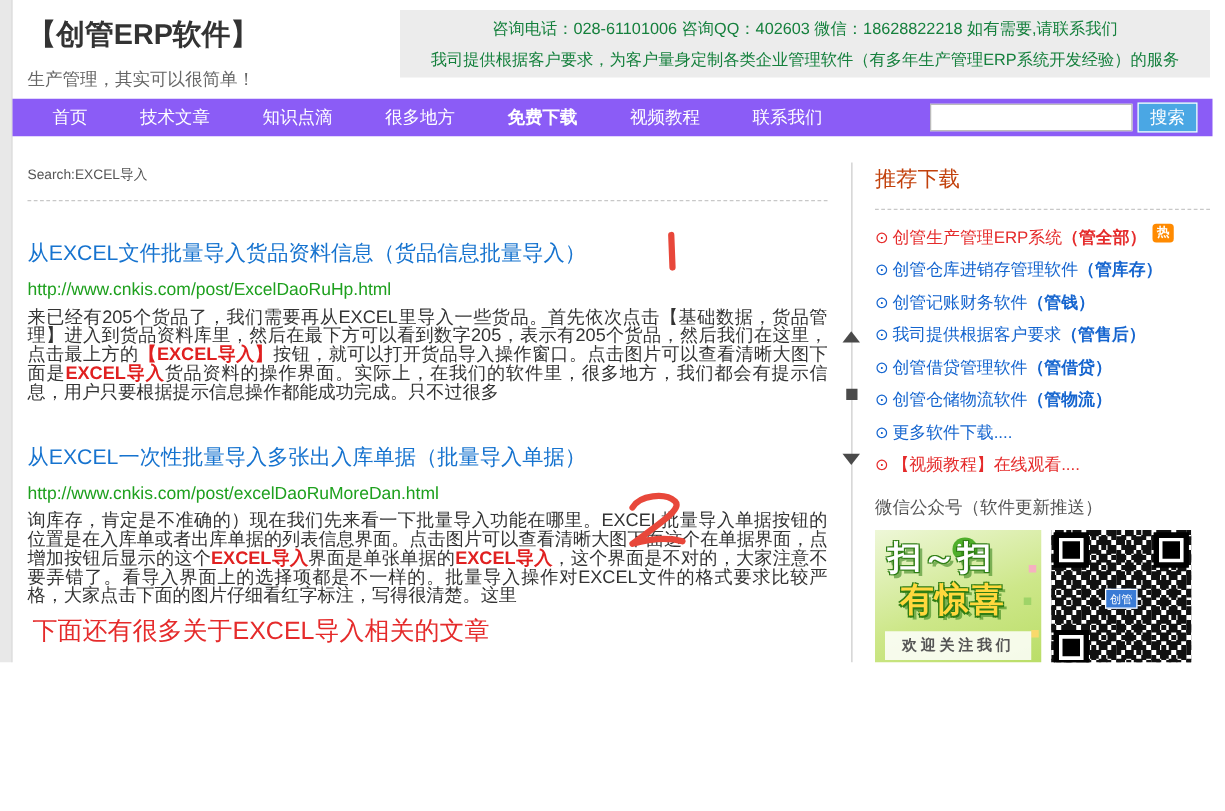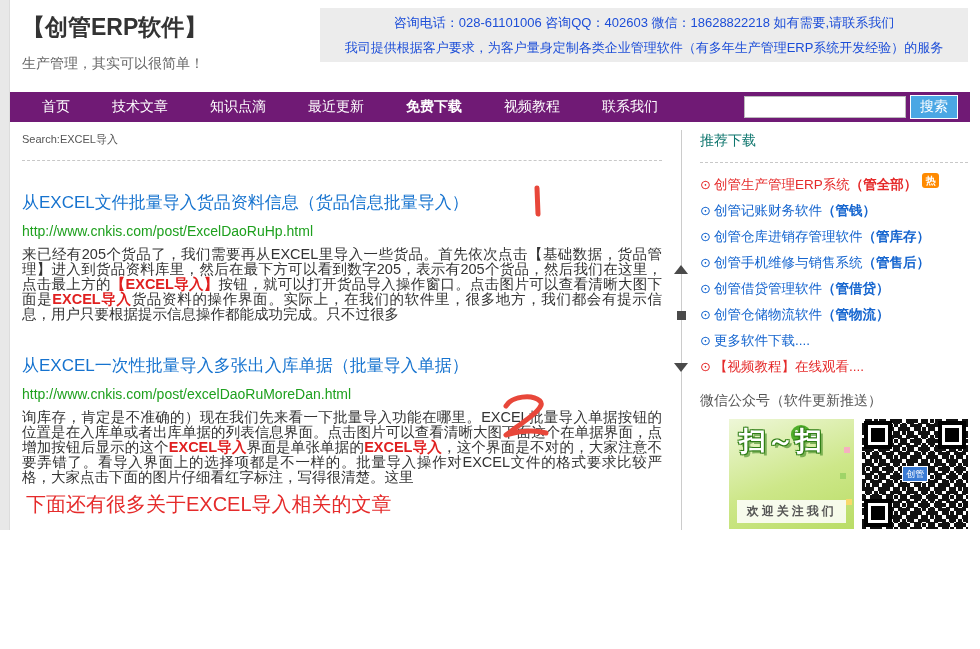--- a/index.html
+++ b/index.html
@@ -6,24 +6,24 @@
   .page{position:relative;width:980px;height:530px;overflow:hidden;background:#fff;
         font-family:"Liberation Sans","DejaVu Sans",sans-serif;color:#333;}
   .left-edge{position:absolute;left:0;top:0;width:9px;height:649px;background:#e8e8e8;border-right:1px solid #dcdcdc;}
 
   
   .brand{position:absolute;left:22px;top:12px;}
   .site-title{font-size:23px;font-weight:bold;color:#333;margin:0;}
   .site-sub{font-size:14px;color:#666;margin:12px 0 0 0;}
   .contact{position:absolute;left:320px;top:8px;width:648px;height:54px;background:#ececec;
            display:flex;flex-direction:column;justify-content:center;align-items:center;}
-  .contact p{margin:2px 0;font-size:13px;color:#1d4ed8;line-height:21px;white-space:nowrap;}
-
-  
-  .nav{position:absolute;left:10px;top:92px;width:960px;height:30px;background:#701a75;display:flex;align-items:center;}
+  .contact p{margin:2px 0;font-size:13px;color:#15803d;line-height:21px;white-space:nowrap;}
+
+  
+  .nav{position:absolute;left:10px;top:79px;width:960px;height:30px;background:#8b5cf6;display:flex;align-items:center;}
   .nav-items{display:flex;align-items:center;margin-left:32px;}
   .nav-item{color:#fff;font-size:14px;margin-right:42px;text-decoration:none;cursor:pointer;white-space:nowrap;}
   .nav-item.bold{font-weight:bold;}
   .nav-search{position:absolute;right:12px;top:3px;display:flex;align-items:center;}
   .nav-search input{width:152px;height:20px;border:1px solid #bbb;background:#fff;margin-right:4px;outline:none;font-size:13px;padding:0 4px;}
   .nav-search button{height:24px;min-width:48px;background:#4aa7e4;border:1px solid #fff;color:#fff;font-size:14px;cursor:pointer;
                      font-family:"Liberation Sans","DejaVu Sans",sans-serif;}
 
   
   .main{position:absolute;left:22px;top:132px;width:640px;}
@@ -40,33 +40,33 @@
 
   
   .v-line{position:absolute;left:681px;top:130px;width:1px;height:519px;background:#ccc;}
   .tri{position:absolute;width:0;height:0;cursor:pointer;}
   .tri-up{left:674px;top:265px;border-left:7px solid transparent;border-right:7px solid transparent;border-bottom:9px solid #4a4a4a;}
   .tri-down{left:674px;top:363px;border-left:7px solid transparent;border-right:7px solid transparent;border-top:9px solid #4a4a4a;}
   .handle{position:absolute;left:677px;top:311px;width:9px;height:9px;background:#4a4a4a;cursor:grab;}
 
   
   .sidebar{position:absolute;left:700px;top:132px;width:268px;}
-  .sb-heading{font-size:14px;color:#0f766e;margin:0;font-weight:normal;}
+  .sb-heading{font-size:17px;color:#c2410c;margin:0;font-weight:normal;}
   .sb-dashed{border:0;border-top:1px dashed #c8c8c8;margin:12px 0 9px 0;height:0;}
   .dl-item{font-size:13.5px;line-height:26px;white-space:nowrap;cursor:pointer;}
   .dl-item.blue{color:#1565cf;}
   .dl-item.red{color:#e52b2b;}
   .dl-item .bullet{margin-right:3px;font-size:13px;}
   .dl-item .paren{font-weight:bold;}
   .hot{display:inline-block;margin-left:5px;background:#ff8a00;color:#fff;font-size:10px;font-weight:bold;
        width:17px;height:15px;line-height:15px;text-align:center;border-radius:3px;position:relative;top:-5px;}
   .wx-heading{font-size:14px;color:#555;margin-top:12px;}
   .wx-row{display:flex;margin-top:9px;}
   .wx-promo{position:relative;width:133px;height:110px;overflow:hidden;
-            background:linear-gradient(160deg,#eef7d8,#cde789 55%,#b9dd66);margin-left:29px;}
+            background:linear-gradient(160deg,#eef7d8,#cde789 55%,#b9dd66);}
   .scan1{position:absolute;left:10px;top:4px;font-size:27px;font-weight:bold;color:#fff;letter-spacing:1px;
          text-shadow:1px 1px 0 #2e7d14,-1px -1px 0 #2e7d14,1px -1px 0 #2e7d14,-1px 1px 0 #2e7d14,3px 3px 0 rgba(46,125,20,.55);}
   .scan2{position:absolute;left:20px;top:38px;font-size:27px;font-weight:bold;color:#ffd83d;letter-spacing:1px;
          text-shadow:1px 1px 0 #2e7d14,-1px -1px 0 #2e7d14,1px -1px 0 #2e7d14,-1px 1px 0 #2e7d14,3px 3px 0 rgba(46,125,20,.55);}
   .follow{position:absolute;left:8px;right:8px;bottom:6px;background:rgba(255,255,255,.85);color:#555;
           font-size:12px;font-weight:bold;letter-spacing:3px;text-align:center;padding:3px 0;}
   .mascot{position:absolute;left:62px;top:6px;width:20px;height:18px;border-radius:50% 50% 45% 45%;background:#4fae2a;
           box-shadow:14px 2px 0 -4px #fff;}
   .mascot::after{content:"";position:absolute;left:4px;top:5px;width:3px;height:3px;border-radius:50%;background:#fff;box-shadow:7px 0 0 #fff;}
   .confetti{position:absolute;right:4px;top:28px;width:6px;height:6px;background:#f6b0c0;
@@ -113,21 +113,21 @@
   <div class="contact">
     <p>咨询电话：028-61101006 咨询QQ：402603 微信：18628822218 如有需要,请联系我们</p>
     <p>我司提供根据客户要求，为客户量身定制各类企业管理软件（有多年生产管理ERP系统开发经验）的服务</p>
   </div>
 
   <div class="nav">
     <div class="nav-items">
         <a class="nav-item">首页</a>
         <a class="nav-item">技术文章</a>
         <a class="nav-item">知识点滴</a>
-        <a class="nav-item">最近更新</a>
+        <a class="nav-item">很多地方</a>
         <a class="nav-item bold">免费下载</a>
         <a class="nav-item">视频教程</a>
         <a class="nav-item">联系我们</a>
       </div>
     <div class="nav-search">
       <input placeholder="" style="">
       <button>搜索</button>
     </div>
   </div>
 
@@ -153,34 +153,35 @@
   <div class="v-line"></div>
   <div class="tri tri-up"></div>
   <div class="handle"></div>
   <div class="tri tri-down"></div>
 
   <div class="sidebar">
     <h2 class="sb-heading">推荐下载</h2>
     <div class="sb-dashed"></div>
     <div id="download-list">
         <div class="dl-item red"><span class="bullet">⊙</span><span>创管生产管理ERP系统</span><span class="paren">（管全部）</span><span class="hot">热</span></div>
+        <div class="dl-item blue"><span class="bullet">⊙</span><span>创管仓库进销存管理软件</span><span class="paren">（管库存）</span></div>
         <div class="dl-item blue"><span class="bullet">⊙</span><span>创管记账财务软件</span><span class="paren">（管钱）</span></div>
-        <div class="dl-item blue"><span class="bullet">⊙</span><span>创管仓库进销存管理软件</span><span class="paren">（管库存）</span></div>
-        <div class="dl-item blue"><span class="bullet">⊙</span><span>创管手机维修与销售系统</span><span class="paren">（管售后）</span></div>
+        <div class="dl-item blue"><span class="bullet">⊙</span><span>我司提供根据客户要求</span><span class="paren">（管售后）</span></div>
         <div class="dl-item blue"><span class="bullet">⊙</span><span>创管借贷管理软件</span><span class="paren">（管借贷）</span></div>
         <div class="dl-item blue"><span class="bullet">⊙</span><span>创管仓储物流软件</span><span class="paren">（管物流）</span></div>
         <div class="dl-item blue"><span class="bullet">⊙</span><span>更多软件下载....</span></div>
         <div class="dl-item red"><span class="bullet">⊙</span><span>【视频教程】在线观看....</span></div>
       </div>
 
     <div class="wx-heading">微信公众号（软件更新推送）</div>
     <div class="wx-row">
       <div class="wx-promo">
         <div class="mascot"></div>
         <div class="scan1">扫～扫</div>
+        <div class="scan2">有惊喜</div>
         <div class="confetti"></div>
         <div class="follow">欢迎关注我们</div>
       </div>
       <div class="qr qr-pub">
         <div class="qf tl"></div>
         <div class="qf tr"></div>
         <div class="qf bl"></div>
         <div class="qr-tag">创管</div>
       </div>
     </div>

